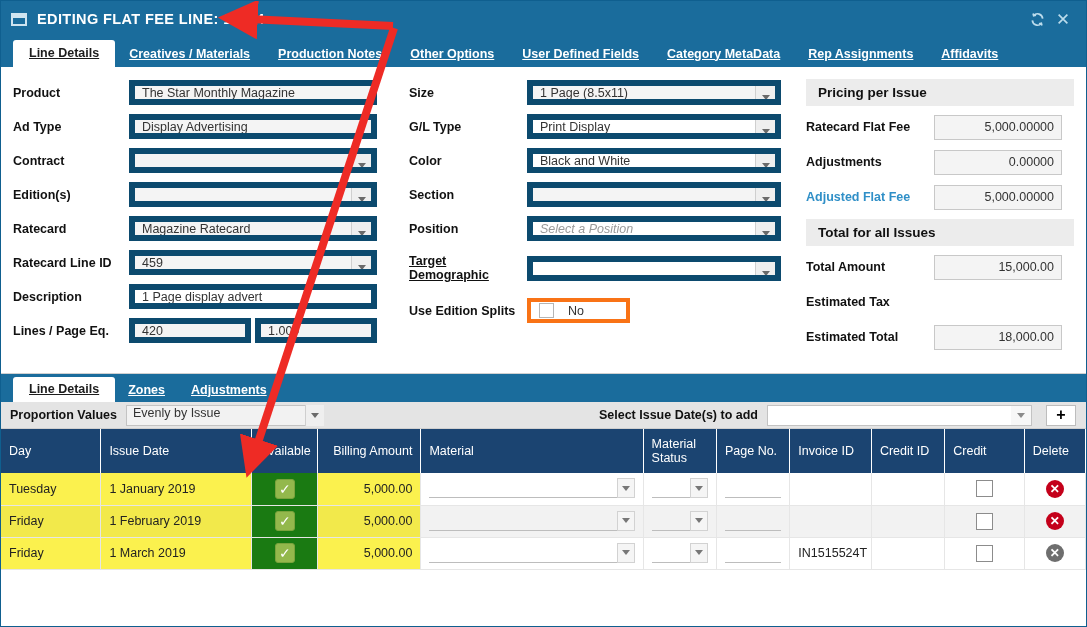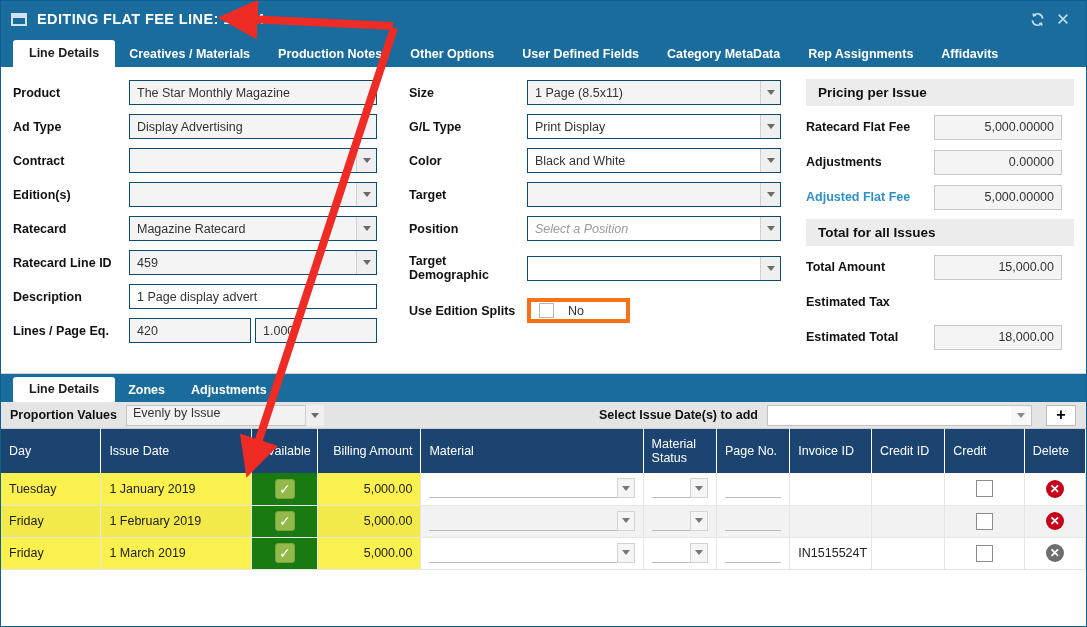--- a/index.html
+++ b/index.html
@@ -24,60 +24,60 @@
   .titlebar .tb-btn { width:26px; height:26px; display:flex; align-items:center; justify-content:center; color:#bcdcec; font-size:16px; cursor:pointer; }
   .titlebar .tb-btn svg { display:block; }
 
   
   .tabstrip {
     height:30px; background:#1a6c9c; display:flex; align-items:flex-end; padding-left:12px;
     border-bottom:0;
   }
   .tab {
     font-size:12.5px; font-weight:bold; color:#ffffff;
-    padding:6px 14px 7px; line-height:1; cursor:pointer; white-space:nowrap;
+    padding:6px 14px 7px; line-height:1; cursor:pointer; white-space:nowrap;text-decoration:underline;
   }
   .tab.active { background:#ffffff; color:#1c1c1c; border-radius:3px 3px 0 0; padding:7px 16px 8px; }
 
   
   .body-area { position:relative; height:306px; background:#fff; padding-top:12px; }
   .cols { display:flex; }
 
   .col-left { width:400px; padding-left:12px; }
   .col-mid  { width:405px; padding-left:8px; }
   .col-right{ width:268px; }
 
   .frow { display:flex; align-items:center; height:27px; margin-bottom:7px; }
   .flabel { font-size:12.5px; font-weight:bold; color:#111; }
   .col-left .flabel { width:116px; flex:0 0 116px; }
   .col-mid  .flabel { width:118px; flex:0 0 118px; }
 
   .fld {
-    height:25px; background:#f4f4f4; border:1px solid #0c4a6e;
+    height:25px; background:#f4f4f4; border:6px solid #0c4a6e;
     font-size:12.5px; color:#333; display:flex; align-items:center;
     padding:0 7px; overflow:hidden; white-space:nowrap;
   }
   .fld.white { background:#ffffff; }
   .fld.ph { color:#9a9a9a; font-style:italic; }
   .col-left .fld { width:248px; }
   .col-mid  .fld { width:254px; }
 
   .combo { position:relative; padding-right:24px; }
   .combo .arrow {
     position:absolute; right:0; top:-1px; width:20px; height:25px;
     background:#efefef; border-left:1px solid #cfcfcf;
     display:flex; align-items:center; justify-content:center;
   }
   .combo .arrow i {
     display:block; width:0; height:0;
     border-left:4px solid transparent; border-right:4px solid transparent;
     border-top:5px solid #6a6a6a;
   }
   .frow.tall { height:38px; align-items:center; }
-  .flabel.two-line { line-height:1.15; }
+  .flabel.two-line { line-height:1.15;text-decoration:underline; }
 
   .dual { display:flex; gap:4px; }
   .dual .fld { width:122px; }
 
   .splitrow { display:flex; align-items:center; height:27px; margin-top:10px; }
   .splitbox {
     width:103px; height:25px; background:#fff; border:4px solid #f97316;
     display:flex; align-items:center; gap:14px; padding:0 8px;
   }
   .splitbox .cbx { width:15px; height:15px; border:1px solid #b5b5b5; background:#fff; }
@@ -300,21 +300,21 @@
           <span class="flabel">Color</span>
           <span class="fld white combo">
             <span>Black and White</span>
             <span class="arrow">
                 <i></i>
               </span>
           </span>
         </div>
 
         <div class="frow">
-          <span class="flabel">Target</span>
+          <span class="flabel">Section</span>
           <span class="fld combo">
             <span></span>
             <span class="arrow">
                 <i></i>
               </span>
           </span>
         </div>
 
         <div class="frow">
           <span class="flabel">Position</span>

